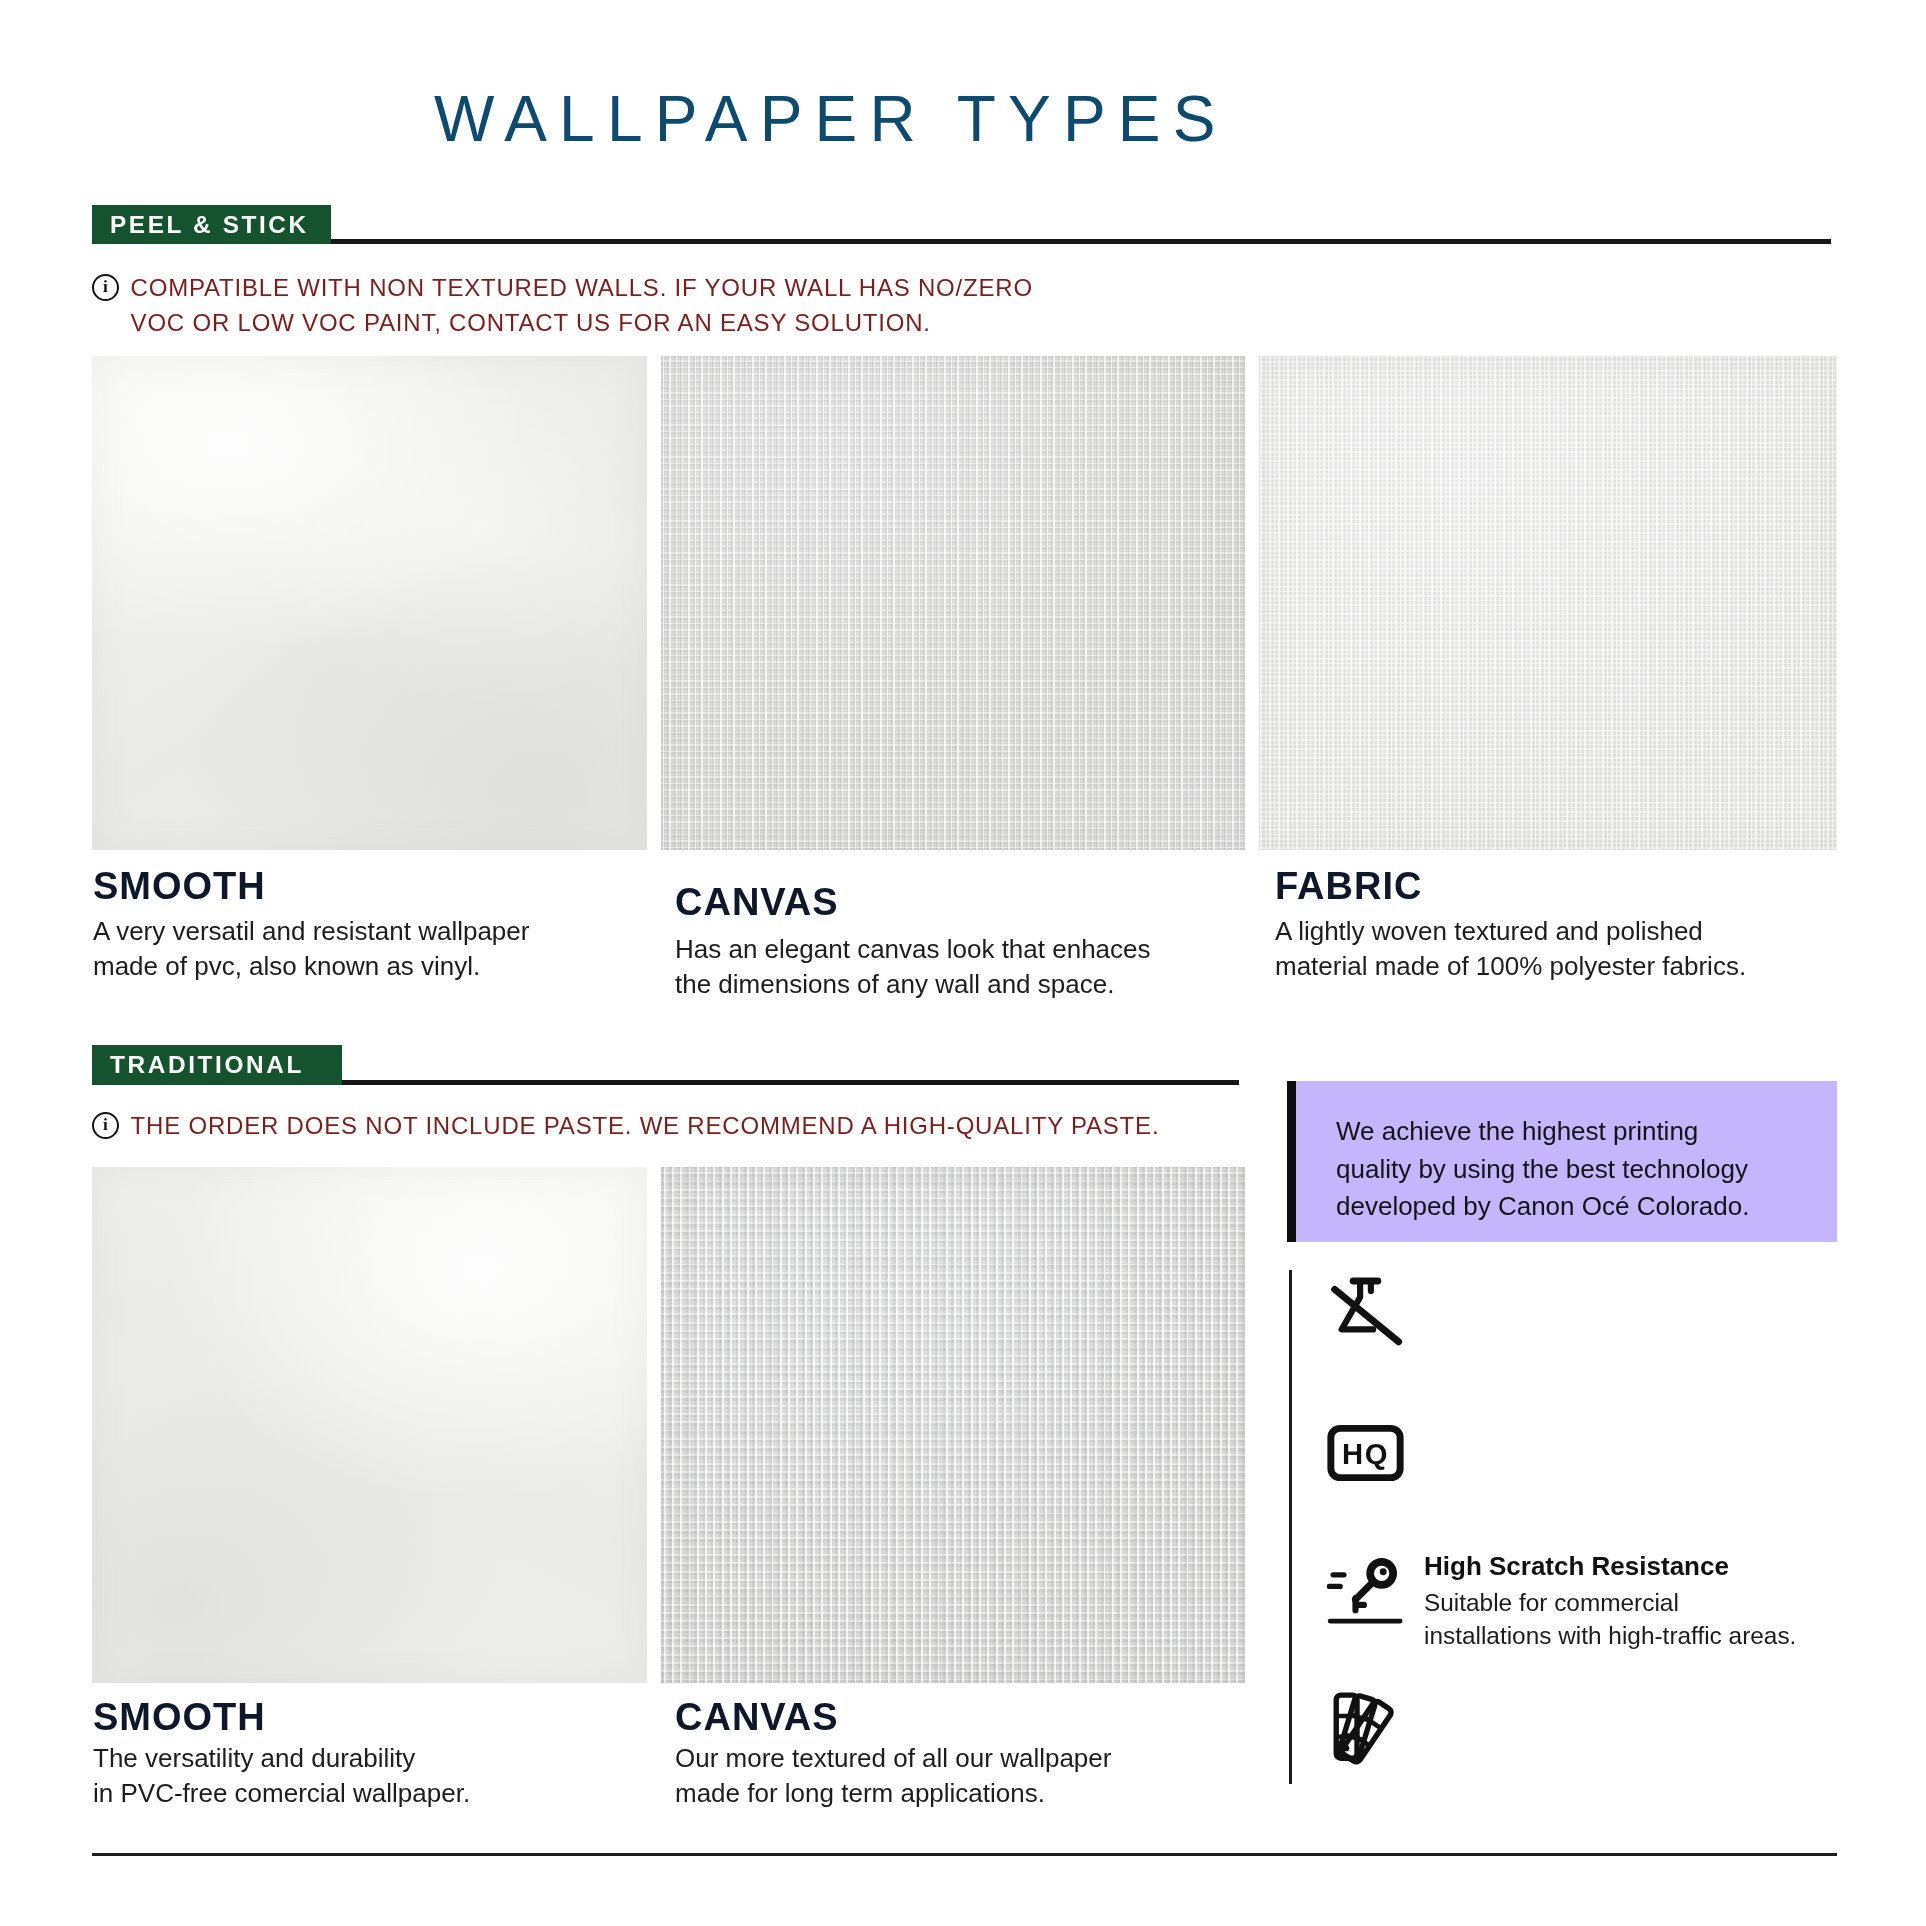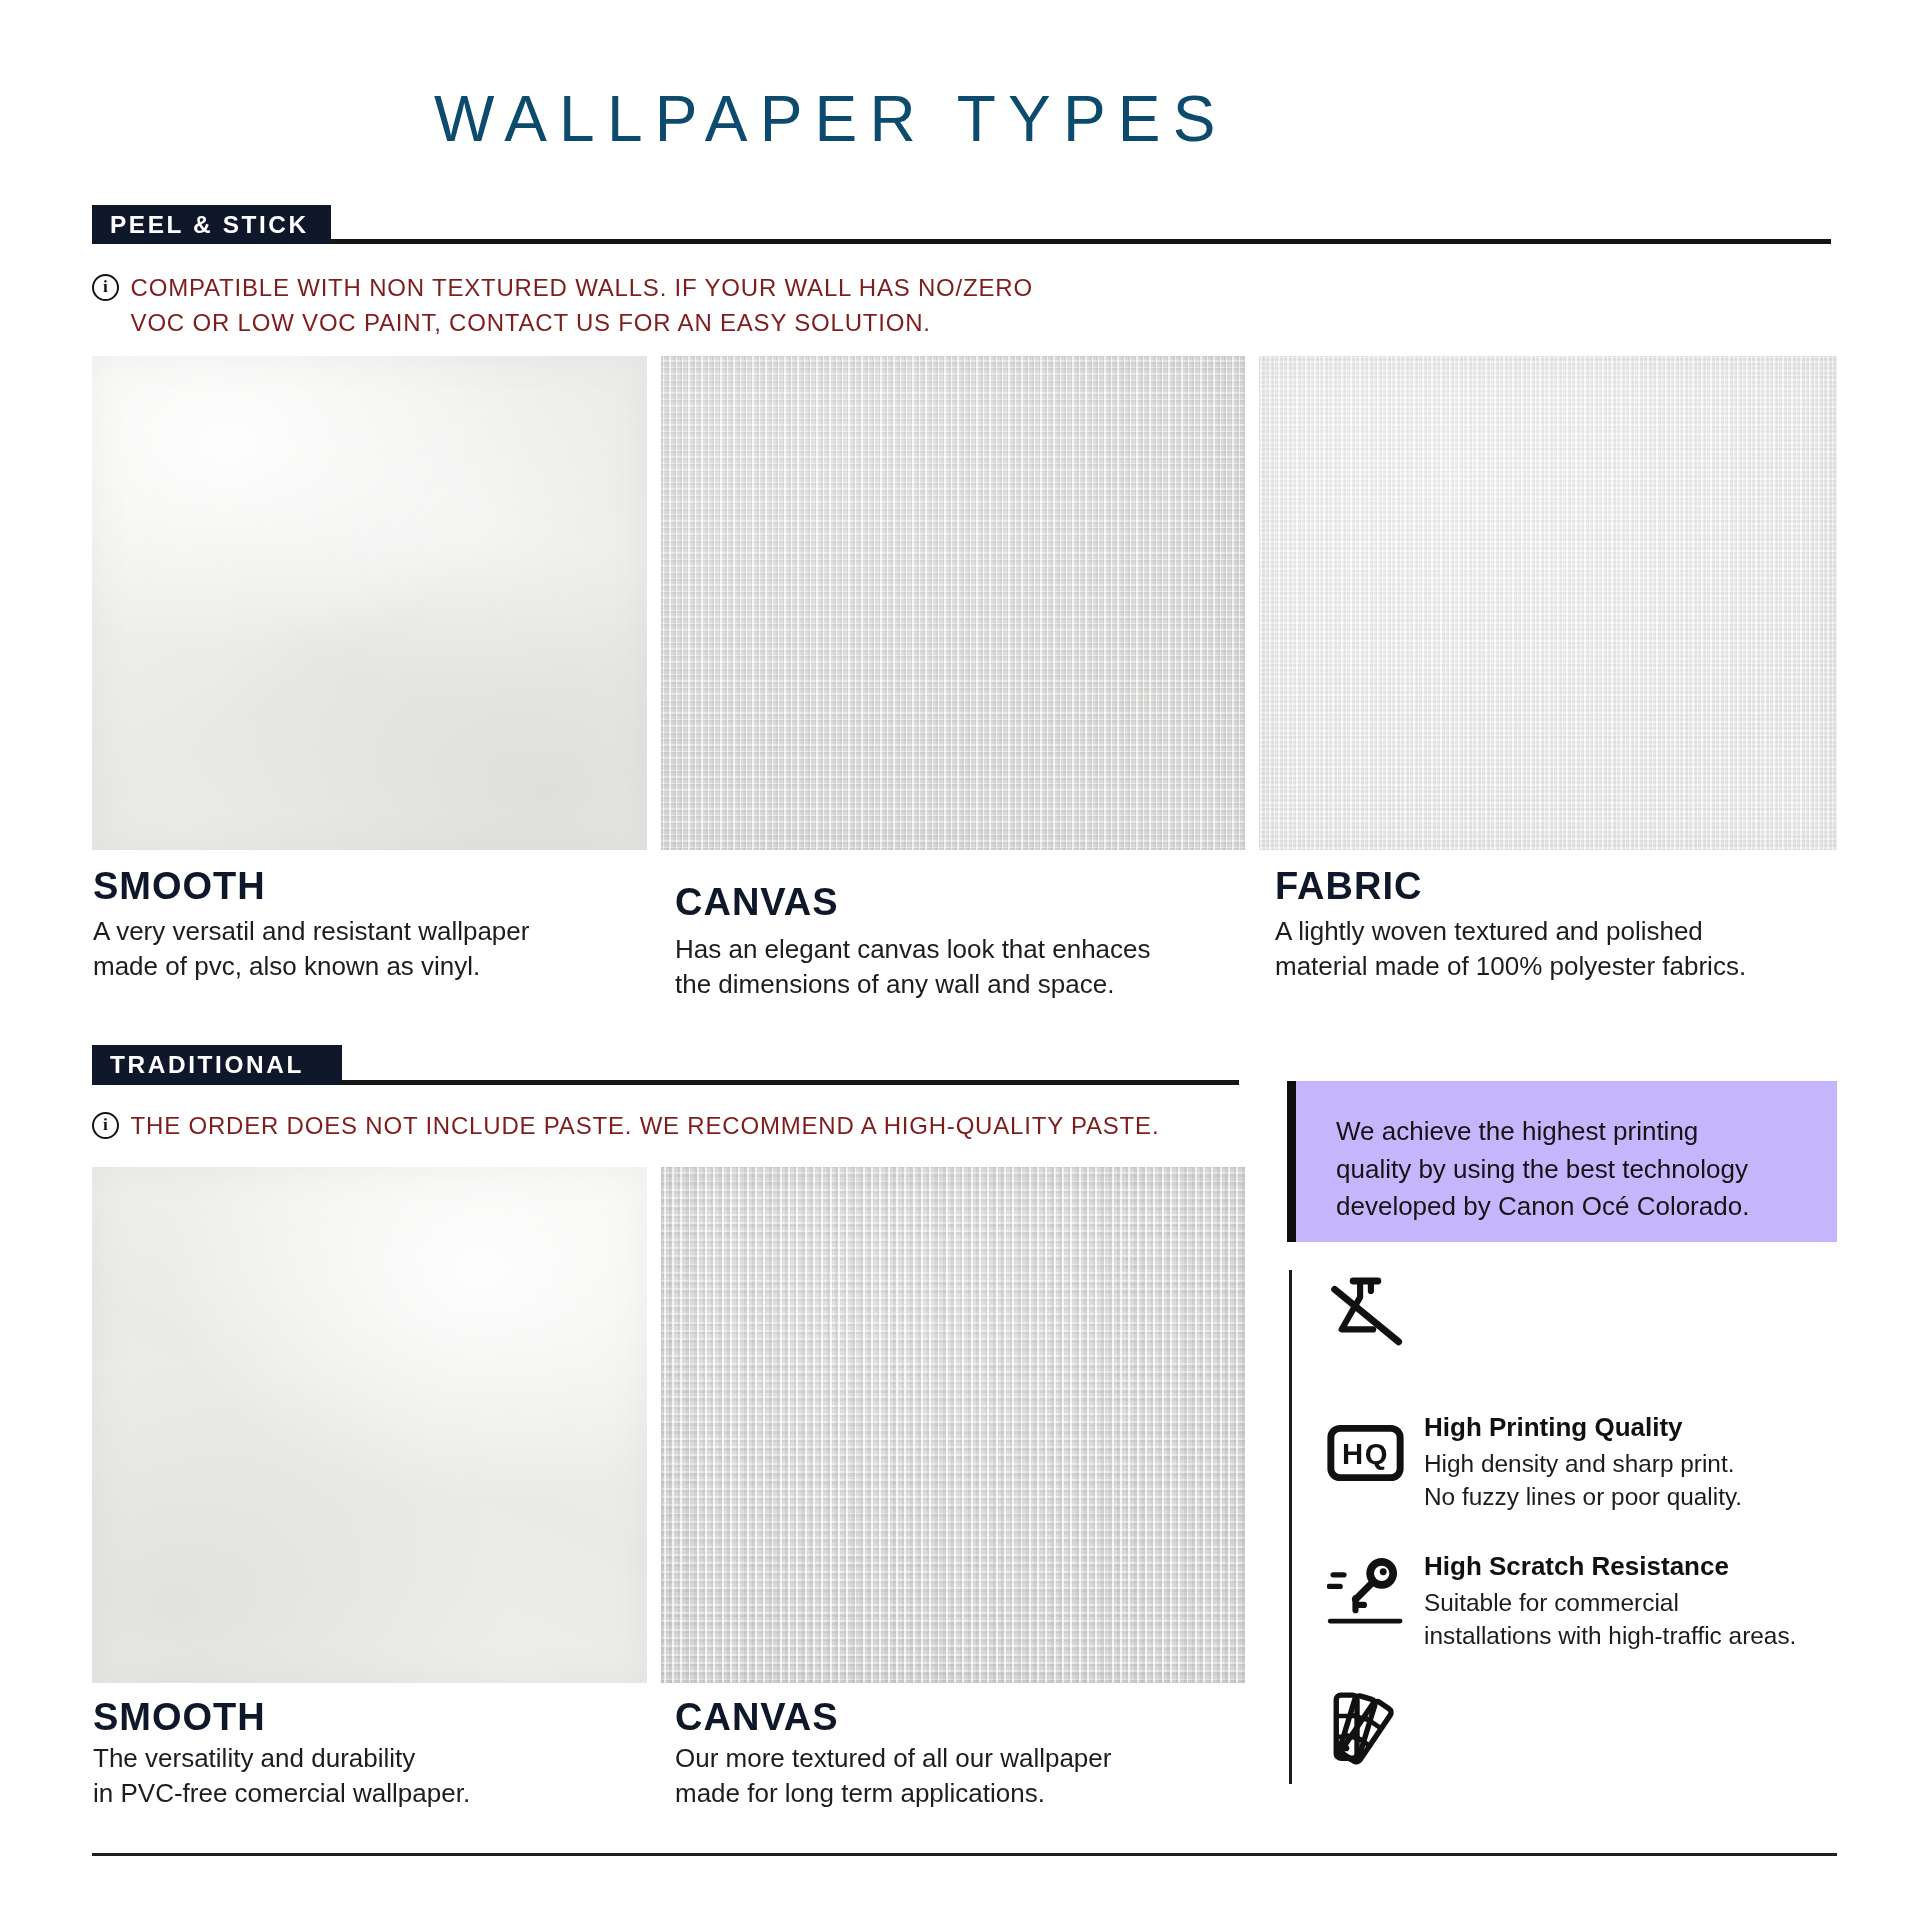--- a/index.html
+++ b/index.html
@@ -10,21 +10,21 @@
   .abs{position:absolute;}
 
   
   .page-title{
     font-size:64px;font-weight:300;letter-spacing:12.2px;color:#0c4a6e;
     white-space:nowrap;
   }
 
   
   .label-box{
-    background:#0f172a;color:#ffffff;font-weight:bold;font-size:24.4px;
+    background:#14532d;color:#ffffff;font-weight:bold;font-size:24.4px;
     letter-spacing:2.6px;display:flex;align-items:center;padding-left:18px;
     box-sizing:border-box;
   }
   .rule{background:#161616;}
 
   
   .note-row{display:flex;align-items:flex-start;}
   .info-badge{
     width:23px;height:23px;border:2.6px solid #141414;border-radius:50%;
     display:inline-flex;align-items:center;justify-content:center;
@@ -157,25 +157,20 @@
     <path class="st" d="M57 11 V22" stroke-width="8"></path>
     <path class="st" d="M10 20 L93 88" stroke-width="9"></path>
   </svg>
 </div>
 
 <div class="feature" style="top:1412px;">
   <svg class="f-icon" style="top:11.6px;" width="77" height="58" viewBox="0 0 100 74">
     <rect class="st" x="5" y="5" width="90" height="64" rx="12" stroke-width="9"></rect>
     <text x="50" y="51" text-anchor="middle" font-family="Liberation Sans, sans-serif" font-size="38" font-weight="bold" letter-spacing="2" fill="#111">HQ</text>
   </svg>
-  <div class="f-body">
-    <div class="f-title">High Printing Quality</div>
-    <div class="f-desc">High density and sharp print.
-No fuzzy lines or poor quality.</div>
-  </div>
 </div>
 
 <div class="feature" style="top:1551px;">
   <svg class="f-icon" style="top:0px;" width="77" height="77" viewBox="0 0 100 100">
     <circle class="st" cx="71" cy="29" r="15" stroke-width="10"></circle>
     <circle cx="73" cy="27" r="4.5" fill="#111"></circle>
     <path class="st" d="M60 40 L37 63" stroke-width="9"></path>
     <path class="st" d="M37 61 V77 M37 70 H48" stroke-width="8"></path>
     <path class="st" d="M8 31 H22" stroke-width="7"></path>
     <path class="st" d="M3 46 H17" stroke-width="7"></path>

